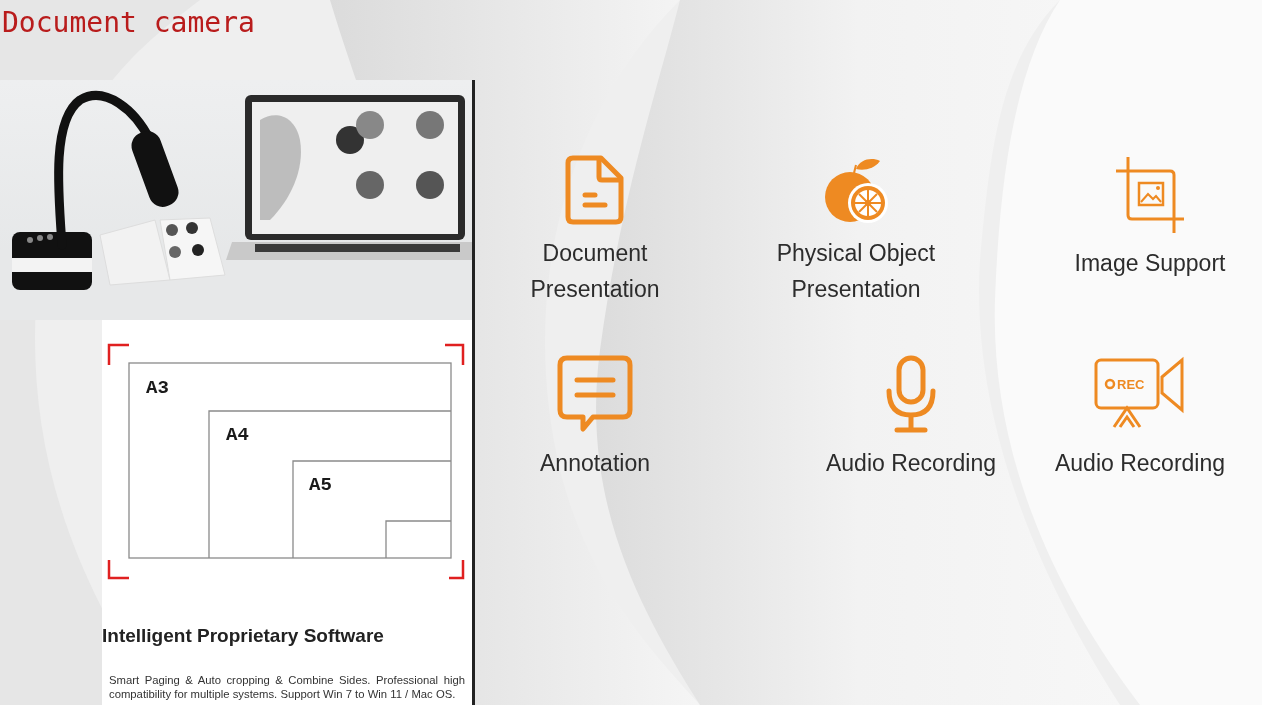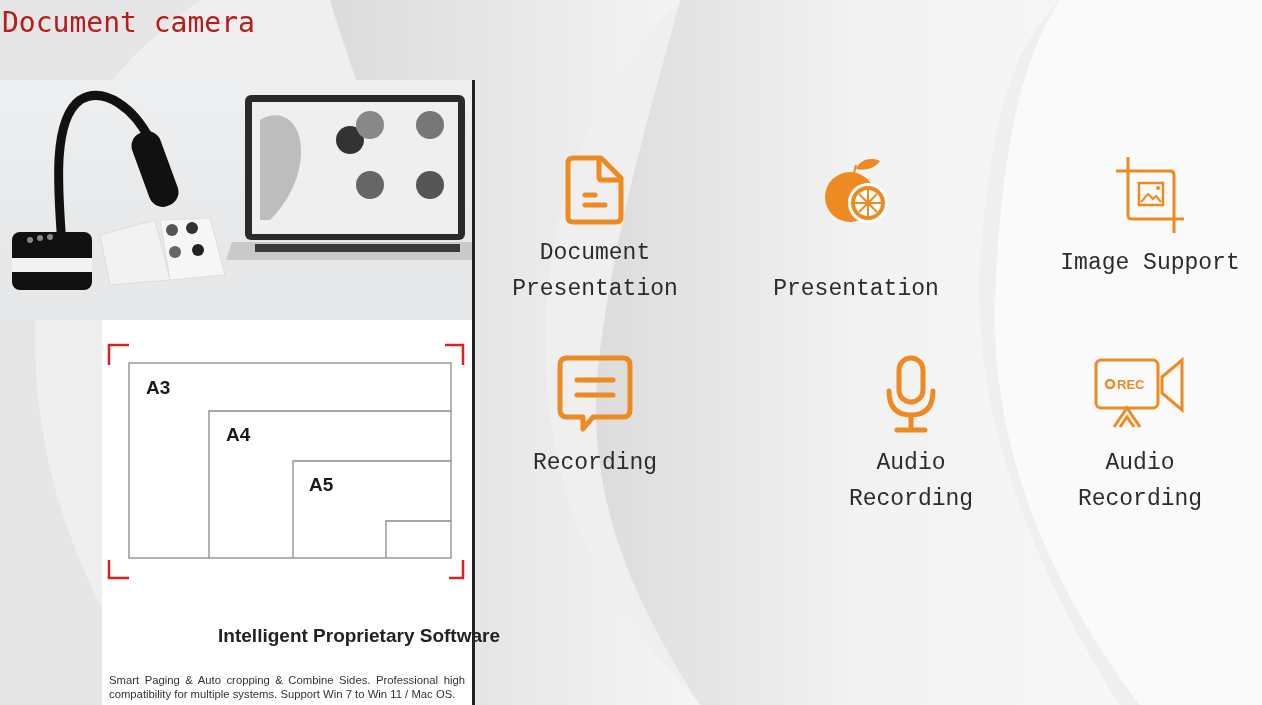--- a/index.html
+++ b/index.html
@@ -23,41 +23,41 @@
   .photo-divider {
     position: absolute; left: 472px; top: 80px; width: 3px; height: 625px;
     background: #222; z-index: 3;
   }
   
   .sw {
     position: absolute; left: 102px; top: 320px; width: 370px; height: 385px;
     background: #ffffff; z-index: 2;
   }
   .sw-title {
-    position: absolute; left: 0; width: 370px; top: 305px; text-align: right;
-    font-family: "Liberation Sans", sans-serif; font-weight: bold; font-size: 19px; color: #222; padding-left: 28px;
+    position: absolute; left: 0; width: 370px; top: 305px; text-align: left;
+    font-family: "Liberation Sans", sans-serif; font-weight: bold; font-size: 19px; color: #222;
   }
   .sw-desc {
     position: absolute; left: 7px; width: 356px; top: 330px;
     font-family: "Liberation Sans", sans-serif; font-size: 11.3px; line-height: 13.5px; color: #333;
     text-align: justify;
     margin-top: 24px;
   }
   .paper-label {
-    position: absolute; font-family: Liberation Sans, sans-serif; font-weight: bold;
+    position: absolute; font-family: Liberation Mono, monospace; font-weight: bold;
     font-size: 19px; color: #1a1a1a;
   }
   
   .feature {
     position: absolute; z-index: 3; width: 200px; text-align: center;
     cursor: default;
   }
   .feature .icon { display: block; margin: 0 auto; }
   .feature .label {
-    display: block; font-family: Liberation Mono, monospace; font-size: 23px; color: #2c2c2c;
+    display: block; font-family: Liberation Sans, sans-serif; font-size: 23px; color: #2c2c2c;
     line-height: 36px; margin-top: 10px; font-weight: 300;
   }
 </style>
 </head>
 <body>
 
 <svg class="bg" width="1262" height="705" viewBox="0 0 1262 705">
   <defs>
     <linearGradient id="g1" x1="0" y1="0" x2="1" y2="0">
       <stop offset="0" stop-color="#d9d9d9"></stop>
@@ -155,41 +155,41 @@
     <circle cx="48" cy="48" r="17" fill="#ee8a22"></circle>
     <circle cx="48" cy="48" r="13" fill="#ffffff"></circle>
     <g stroke="#ee8a22" stroke-width="2">
       <line x1="48" y1="35" x2="48" y2="61"></line>
         <line x1="35" y1="48" x2="61" y2="48"></line>
       <line x1="39" y1="39" x2="57" y2="57"></line>
         <line x1="57" y1="39" x2="39" y2="57"></line>
     </g>
     <circle cx="48" cy="48" r="3" fill="#ee8a22"></circle>
   </svg>
-  <span class="label"><br><span>Presentation</span></span>
+  <span class="label"><span>Physical Object</span><br><span>Presentation</span></span>
 </div>
 
 <div class="feature" style="left:1050px;top:155px">
   <svg class="icon" width="72" height="80" viewBox="0 0 72 80">
     <path d="M14,2 L14,60 Q14,64 18,64 L70,64" fill="none" stroke="#ee8a22" stroke-width="3"></path>
     <path d="M2,16 L56,16 Q60,16 60,20 L60,78" fill="none" stroke="#ee8a22" stroke-width="3"></path>
     <rect x="25" y="28" width="24" height="22" fill="none" stroke="#ee8a22" stroke-width="2.5"></rect>
     <path d="M27,47 L34,39 L39,44 L42,41 L47,47" fill="none" stroke="#ee8a22" stroke-width="2"></path>
     <circle cx="44" cy="33" r="2" fill="#ee8a22"></circle>
   </svg>
   <span class="label"><span>Image Support</span></span>
 </div>
 
 <div class="feature" style="left:495px;top:355px">
   <svg class="icon" width="80" height="80" viewBox="0 0 80 80">
     <path d="M12,3 L68,3 Q75,3 75,10 L75,55 Q75,62 68,62 L38,62 L28,74 L28,62 L12,62 Q5,62 5,55 L5,10 Q5,3 12,3 Z" fill="none" stroke="#ee8a22" stroke-width="5" stroke-linejoin="round"></path>
     <line x1="22" y1="25" x2="58" y2="25" stroke="#ee8a22" stroke-width="5" stroke-linecap="round"></line>
     <line x1="22" y1="40" x2="58" y2="40" stroke="#ee8a22" stroke-width="5" stroke-linecap="round"></line>
   </svg>
-  <span class="label"><span>Recording</span></span>
+  <span class="label"><span>Annotation</span></span>
 </div>
 
 <div class="feature" style="left:811px;top:355px">
   <svg class="icon" width="60" height="80" viewBox="0 0 60 80">
     <rect x="18" y="3" width="24" height="44" rx="12" fill="none" stroke="#ee8a22" stroke-width="5"></rect>
     <path d="M8,36 Q8,60 30,60 Q52,60 52,36" fill="none" stroke="#ee8a22" stroke-width="5" stroke-linecap="round"></path>
     <line x1="30" y1="60" x2="30" y2="74" stroke="#ee8a22" stroke-width="5"></line>
     <line x1="16" y1="75" x2="44" y2="75" stroke="#ee8a22" stroke-width="5" stroke-linecap="round"></line>
   </svg>
   <span class="label"><span>Audio Recording</span></span>

